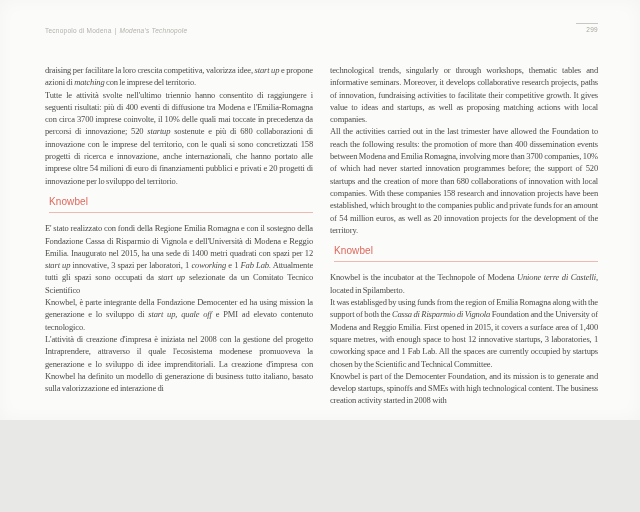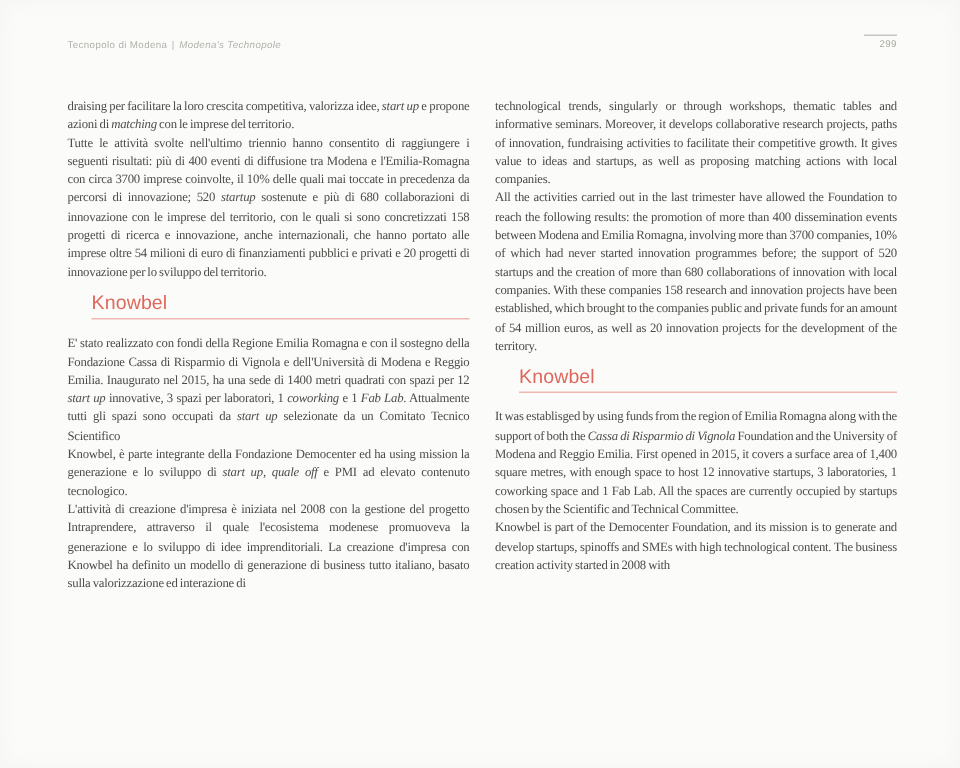--- a/index.html
+++ b/index.html
@@ -11,21 +11,21 @@
   }
   * { margin: 0; padding: 0; box-sizing: border-box; }
   html, body { width: 640px; height: 512px; }
   body {
     font-family: "Liberation Serif", serif;
     background: #e8e8e6;
   }
   .page {
     position: relative;
     width: 640px;
-    height: 512px;
+    height: 420px;
     background: var(--page-bg);
     box-shadow: inset 0 0 18px rgba(0,0,0,0.03);
     overflow: hidden;
   }
   .running-header {
     position: absolute;
     left: 45px;
     top: 27px;
     font-family: "Liberation Sans", sans-serif;
     font-size: 6.5px;
@@ -69,24 +69,24 @@
     font-size: 8.5px;
     line-height: 12.3px;
     letter-spacing: -0.15px;
     word-spacing: -0.5px;
     text-align: justify;
   }
   .col p { margin: 0; }
   .section-heading {
     font-family: "Liberation Sans", sans-serif;
     font-weight: normal;
-    font-size: 13px;
+    font-size: 10px;
     letter-spacing: 0.1px;
     color: var(--accent);
-    margin: 9px 0 9px 16px;
+    margin: 9px 0 9px 4px;
     padding-bottom: 4px;
     border-bottom: 1px solid rgba(223, 103, 92, 0.45);
     text-align: left;
   }
 </style>
 </head>
 <body>
 
 <div class="page">
 
@@ -114,19 +114,20 @@
         </div>
     </div>
 
     <div class="col" lang="en">
       <div>
           <p><span>technological trends, singularly or through workshops, thematic tables and informative seminars. Moreover, it develops collaborative research projects, paths of innovation, fundraising activities to facilitate their competitive growth. It gives value to ideas and startups, as well as proposing matching actions with local companies.</span></p>
           <p><span>All the activities carried out in the last trimester have allowed the Foundation to reach the following results: the promotion of more than 400 dissemination events between Modena and Emilia Romagna, involving more than 3700 companies, 10% of which had never started innovation programmes before; the support of 520 startups and the creation of more than 680 collaborations of innovation with local companies. With these companies 158 research and innovation projects have been established, which brought to the companies public and private funds for an amount of 54 million euros, as well as 20 innovation projects for the development of the territory.</span></p>
         </div>
       <h2 class="section-heading">Knowbel</h2>
       <div>
+          <p><span>Knowbel is the incubator at the Technopole of Modena </span><i>Unione terre di Castelli</i><span>, located in Spilamberto.</span></p>
           <p><span>It was establisged by using funds from the region of Emilia Romagna along with the support of both the </span><i>Cassa di Risparmio di Vignola</i><span> Foundation and the University of Modena and Reggio Emilia. First opened in 2015, it covers a surface area of 1,400 square metres, with enough space to host 12 innovative startups, 3 laboratories, 1 coworking space and 1 Fab Lab. All the spaces are currently occupied by startups chosen by the Scientific and Technical Committee.</span></p>
           <p><span>Knowbel is part of the Democenter Foundation, and its mission is to generate and develop startups, spinoffs and SMEs with high technological content. The business creation activity started in 2008 with</span></p>
         </div>
     </div>
 
   </div>
 </div>
 
 </body></html>

